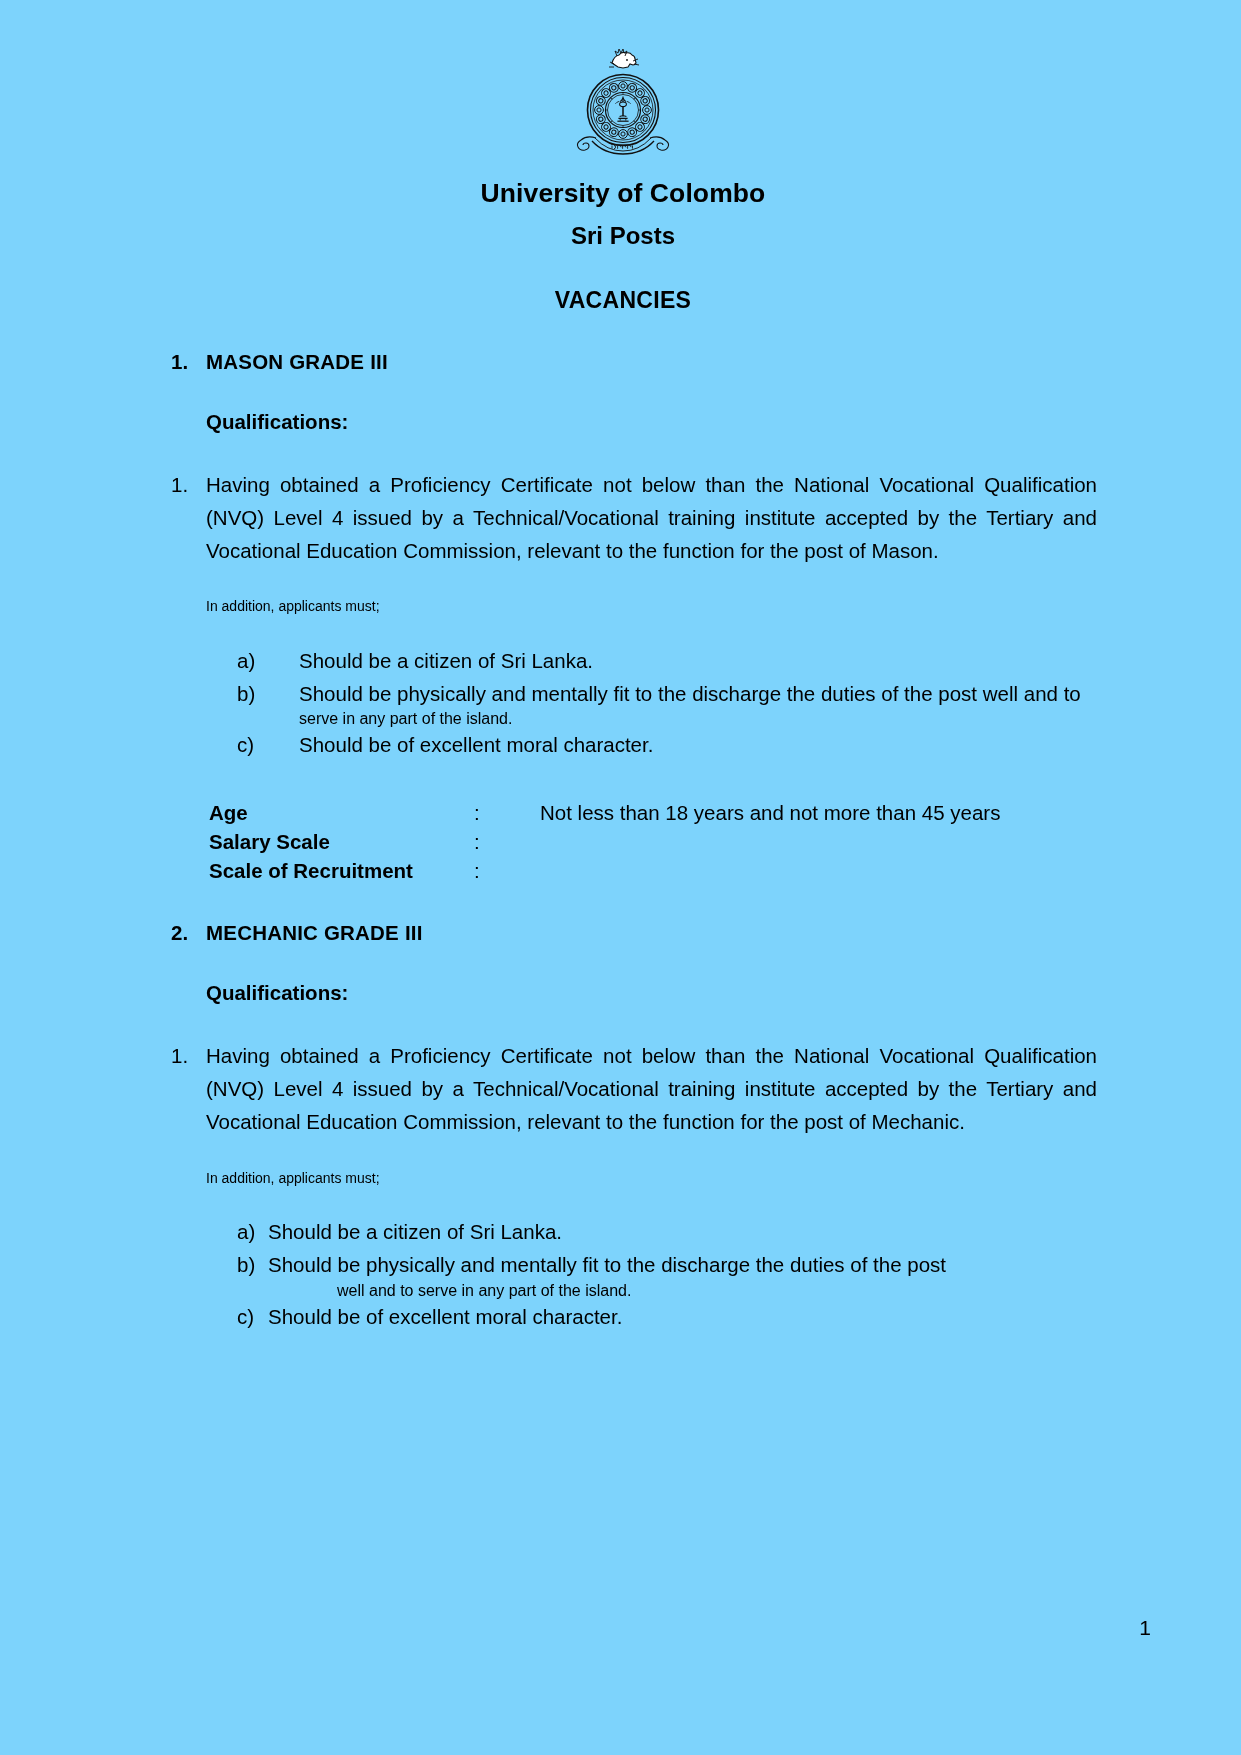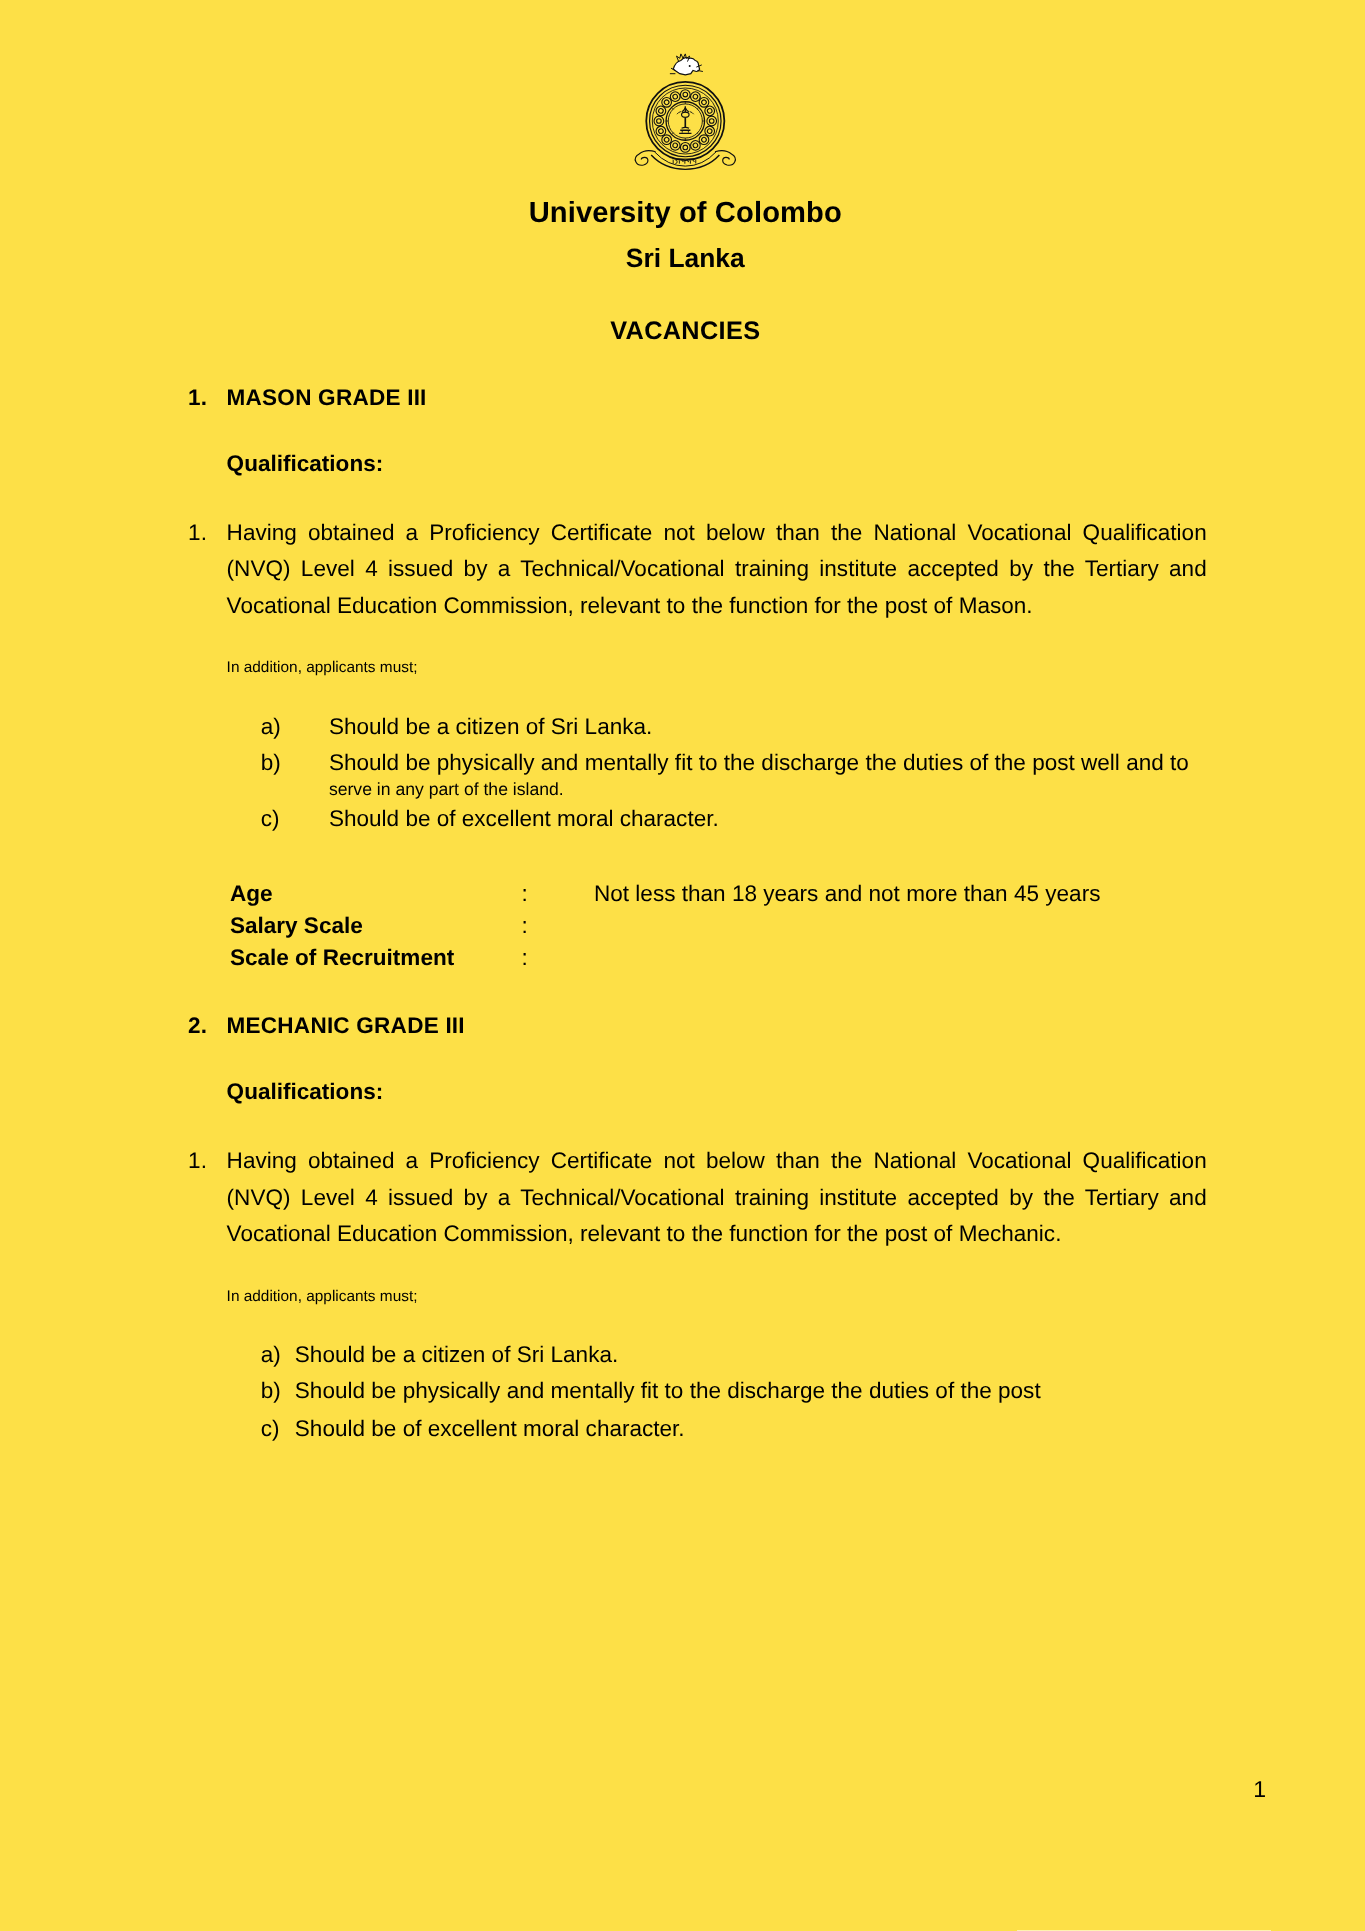--- a/index.html
+++ b/index.html
@@ -9,21 +9,21 @@
   }
   body {
     font-family: "Liberation Sans", sans-serif;
     color: #000000;
   }
   .page {
     position: relative;
     width: 1241px;
     height: 1755px;
     margin: 0 auto;
-    background: #fde047;
+    background: #7dd3fc;
     box-sizing: border-box;
     padding: 0;
     overflow: hidden;
   }
   .content {
     position: absolute;
     left: 149px;
     top: 0;
     width: 948px;
   }
@@ -305,21 +305,21 @@
           <g stroke="#111111" stroke-width="0.85" fill="none">
             <path d="M39,97.5 l0,3.2 M41,97.5 q1.6,0 1.6,1.6 q0,1.6 -1.6,1.6 M44.6,97.8 l0,3 M46.6,97.8 q1.5,0.2 1.5,1.5 M49.6,98 l0,2.8 M51.6,98 q1.4,0.1 1.4,1.4 M54.6,97.9 l0,2.9 M56.6,97.7 q1.5,0.1 1.5,1.5 M59.5,97.5 l0,3.1"></path>
             <path d="M38,96.4 l22,0" stroke-width="0.6"></path>
           </g>
         </g>
       </svg>
     </div>
 
     <div class="title-block">
       <div class="uni-title">University of Colombo</div>
-      <div class="uni-sub">Sri Lanka</div>
+      <div class="uni-sub">Sri Posts</div>
       <div class="vacancies">VACANCIES</div>
     </div>
 
 
 
     <div class="post">
       <div class="post-heading">
         <span class="num">1.</span>
         <span>MASON GRADE III</span>
       </div>
@@ -383,20 +383,21 @@
 
       <div class="abc-list narrow">
         <div class="abc-row">
           <span class="lbl">a)</span>
           <span class="txt">Should be a citizen of Sri Lanka.</span>
         </div>
         <div class="abc-row">
           <span class="lbl">b)</span>
           <span class="txt">Should be physically and mentally fit to the discharge the duties of the post</span>
         </div>
+        <div class="cont">well and to serve in any part of the island.</div>
         <div class="abc-row">
           <span class="lbl">c)</span>
           <span class="txt">Should be of excellent moral character.</span>
         </div>
       </div>
     </div>
 
   </div>
 
   <div class="page-number">1</div>

